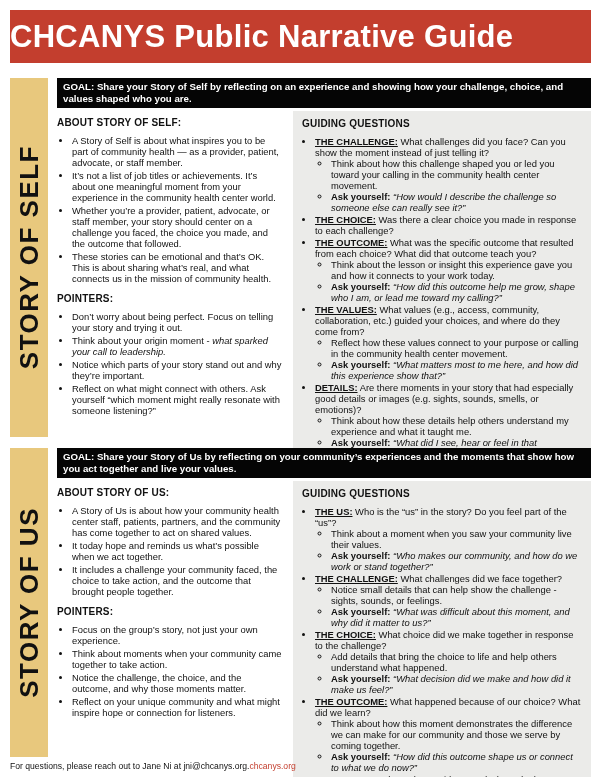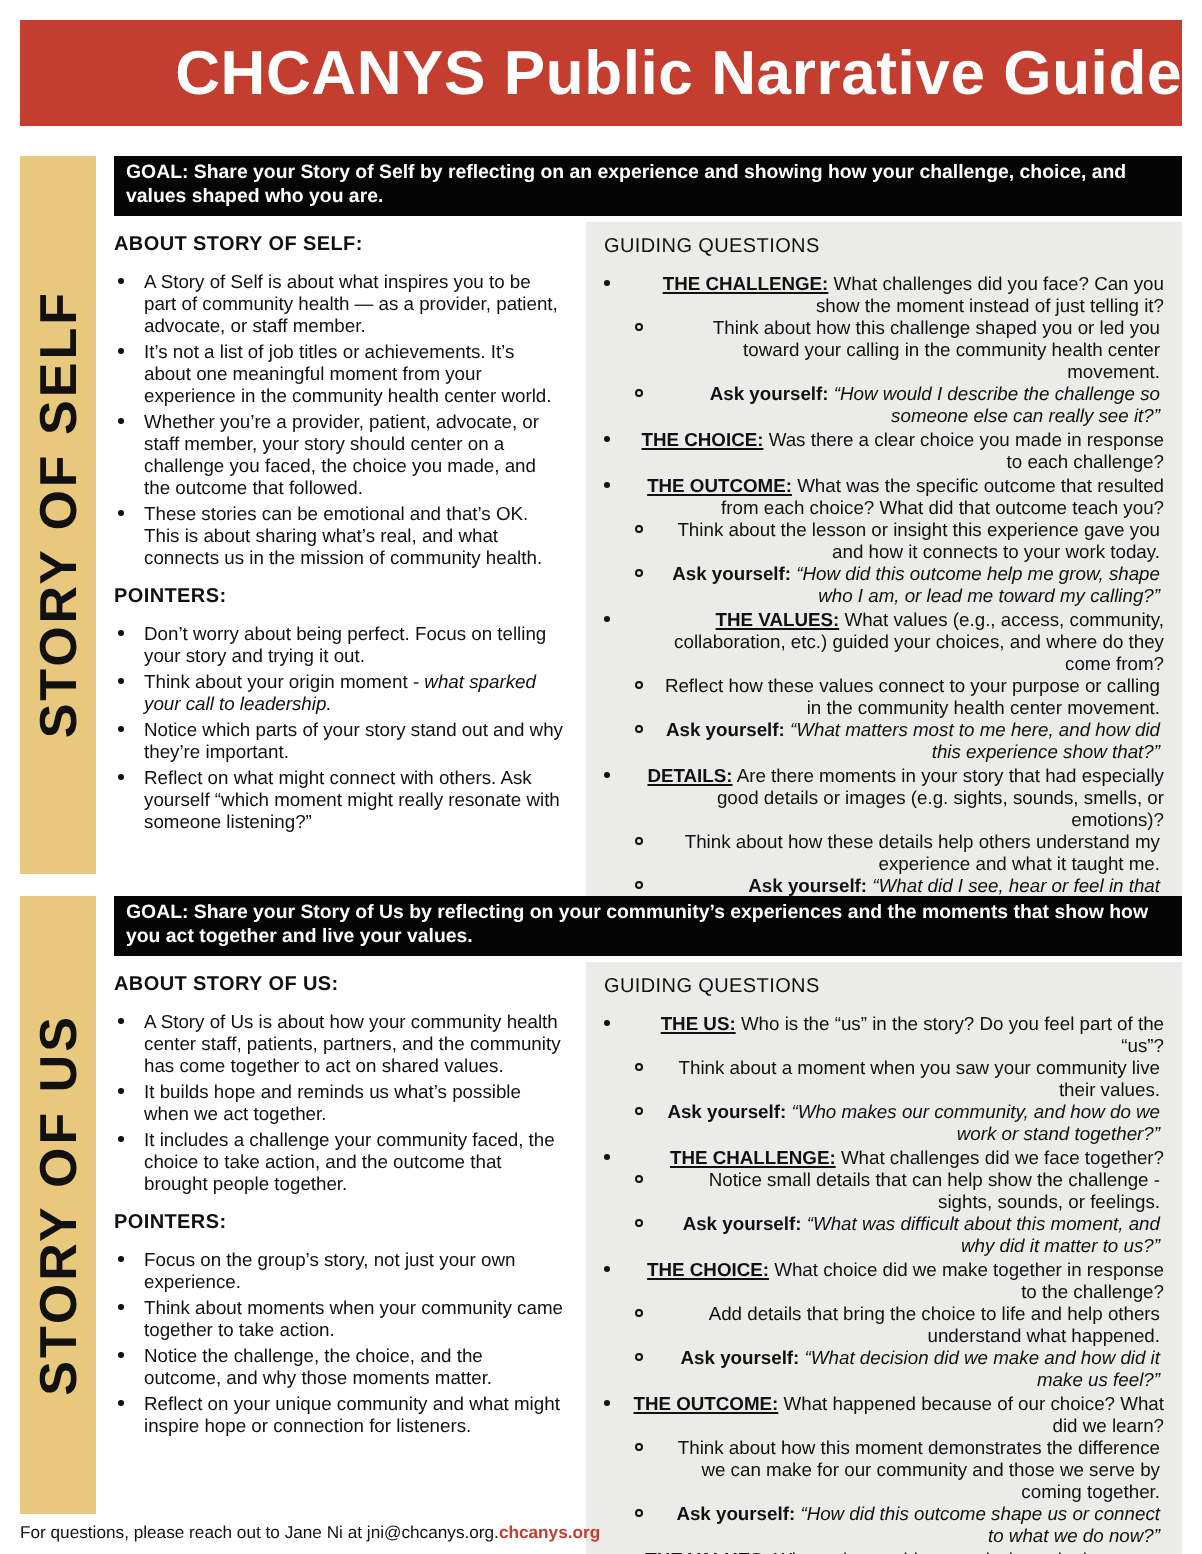--- a/index.html
+++ b/index.html
@@ -1,52 +1,52 @@
 <!DOCTYPE html>
 <html><head>
 <meta charset="utf-8">
 <style>
   * { margin:0; padding:0; box-sizing:border-box; }
   html,body { background:#ffffff; }
   body { width:601px; height:777px; overflow:hidden; }
   .page { position:relative; width:601px; height:777px; font-family:"Liberation Sans", sans-serif; color:#111; background:#fff; }
 
-  .banner { position:absolute; left:10px; top:10px; width:581px; height:53px; background:#c33e2e; display:flex; align-items:center; justify-content:flex-end; }
+  .banner { position:absolute; left:10px; top:10px; width:581px; height:53px; background:#c33e2e; display:flex; align-items:center; justify-content:flex-start; }
   .banner-title { color:#ffffff; font-weight:700; font-size:31px; letter-spacing:0.3px; white-space:nowrap; }
 
   .section { position:absolute; left:10px; width:581px; display:flex; }
   .s1 { top:78px; height:359px; }
   .s2 { top:448px; height:309px; }
 
   .rail { width:38px; flex:none; background:#e8c87d; display:flex; align-items:center; justify-content:center; }
   .rail-label { writing-mode:vertical-rl; transform:rotate(180deg); font-weight:700; font-size:26px; letter-spacing:1.5px; color:#111; white-space:nowrap; }
 
   .section-body { flex:1; margin-left:9px; display:flex; flex-direction:column; }
   .goal { background:#050505; color:#fff; font-weight:700; font-size:9.7px; line-height:1.22; padding:3px 6px; }
   .cols { flex:1; display:flex; margin-top:3px; align-items:stretch; }
   .left-col { width:233px; flex:none; padding:2px 8px 0 0; }
   .right-col { flex:1; background:#ebebe9; margin-left:3px; padding:5px 9px 5px 9px; }
 
   .col-heading { font-weight:700; font-size:10px; margin:4px 0 7px; letter-spacing:0.2px; }
   .bullets { margin:0 0 9px; padding-left:15px; list-style:disc; }
   .bullets li { font-size:9.4px; line-height:1.17; margin-bottom:2px; }
   .em { font-style:italic; }
 
-  .gq-heading { font-weight:400; font-size:10px; margin:2px 0 7px; letter-spacing:0.2px; }
+  .gq-heading { font-weight:700; font-size:10px; margin:2px 0 7px; letter-spacing:0.2px; }
   .gq { margin:0; padding-left:13px; list-style:disc; }
-  .gq > li { font-size:9.4px; line-height:1.17; margin-bottom:1px;text-align:right; }
+  .gq > li { font-size:9.4px; line-height:1.17; margin-bottom:1px; }
   .q-label { font-weight:700; text-decoration:underline; }
   .subs { margin:0 2px 1px; padding-left:14px; list-style:circle; }
   .subs li { margin:0; }
   .ask { font-weight:700; }
   .quote { font-style:italic; }
 
   .footer { position:absolute; left:10px; right:10px; bottom:6px; display:flex; justify-content:flex-start; align-items:baseline; }
   .footer-contact { font-size:8.6px; color:#111; }
-  .footer-site { font-size:8.6px; font-weight:700; color:#c33e2e; text-decoration:none; }
+  .footer-site { font-size:8.6px; font-weight:400; color:#c33e2e; text-decoration:none; }
 </style>
 </head>
 <body>
 
 <div class="page">
 
   <div class="banner">
     <div class="banner-title">CHCANYS Public Narrative Guide</div>
   </div>
 
@@ -117,21 +117,21 @@
     <div class="rail">
       <div class="rail-label">STORY OF US</div>
     </div>
     <div class="section-body">
       <div class="goal">GOAL: Share your Story of Us by reflecting on your community’s experiences and the moments that show how you act together and live your values.</div>
       <div class="cols">
         <div class="left-col">
           <div class="col-heading">ABOUT STORY OF US:</div>
           <ul class="bullets">
             <li>A Story of Us is about how your community health center staff, patients, partners, and the community has come together to act on shared values.</li>
-            <li>It builds hope and reminds us what’s possible when we act together.</li>
+            <li>It today hope and reminds us what’s possible when we act together.</li>
             <li>It includes a challenge your community faced, the choice to take action, and the outcome that brought people together.</li>
           </ul>
           <div class="col-heading">POINTERS:</div>
           <ul class="bullets">
             <li><span>Focus on the group’s story, not just your own experience.</span></li>
             <li><span>Think about moments when your community came together to take action.</span></li>
             <li><span>Notice the challenge, the choice, and the outcome, and why those moments matter.</span></li>
             <li><span>Reflect on your unique community and what might inspire hope or connection for listeners.</span></li>
           </ul>
         </div>

